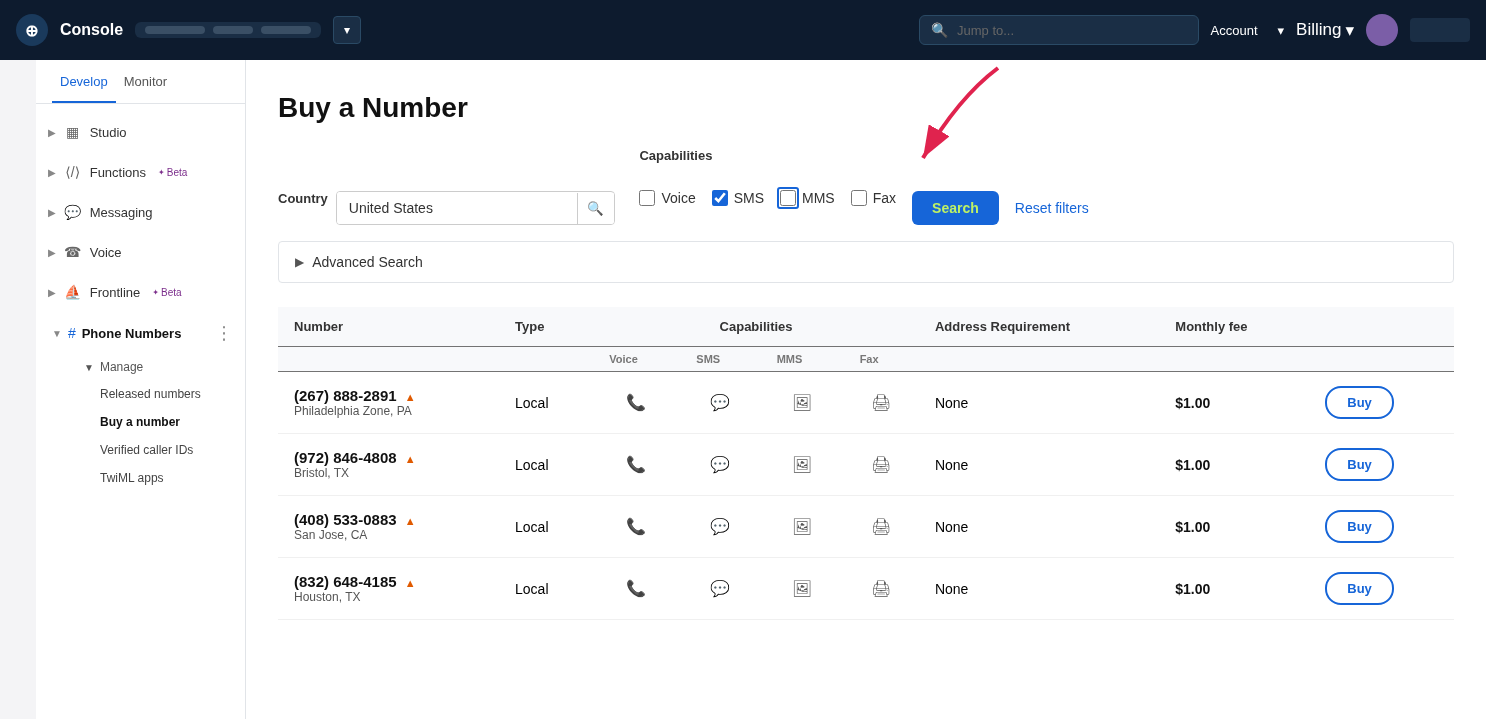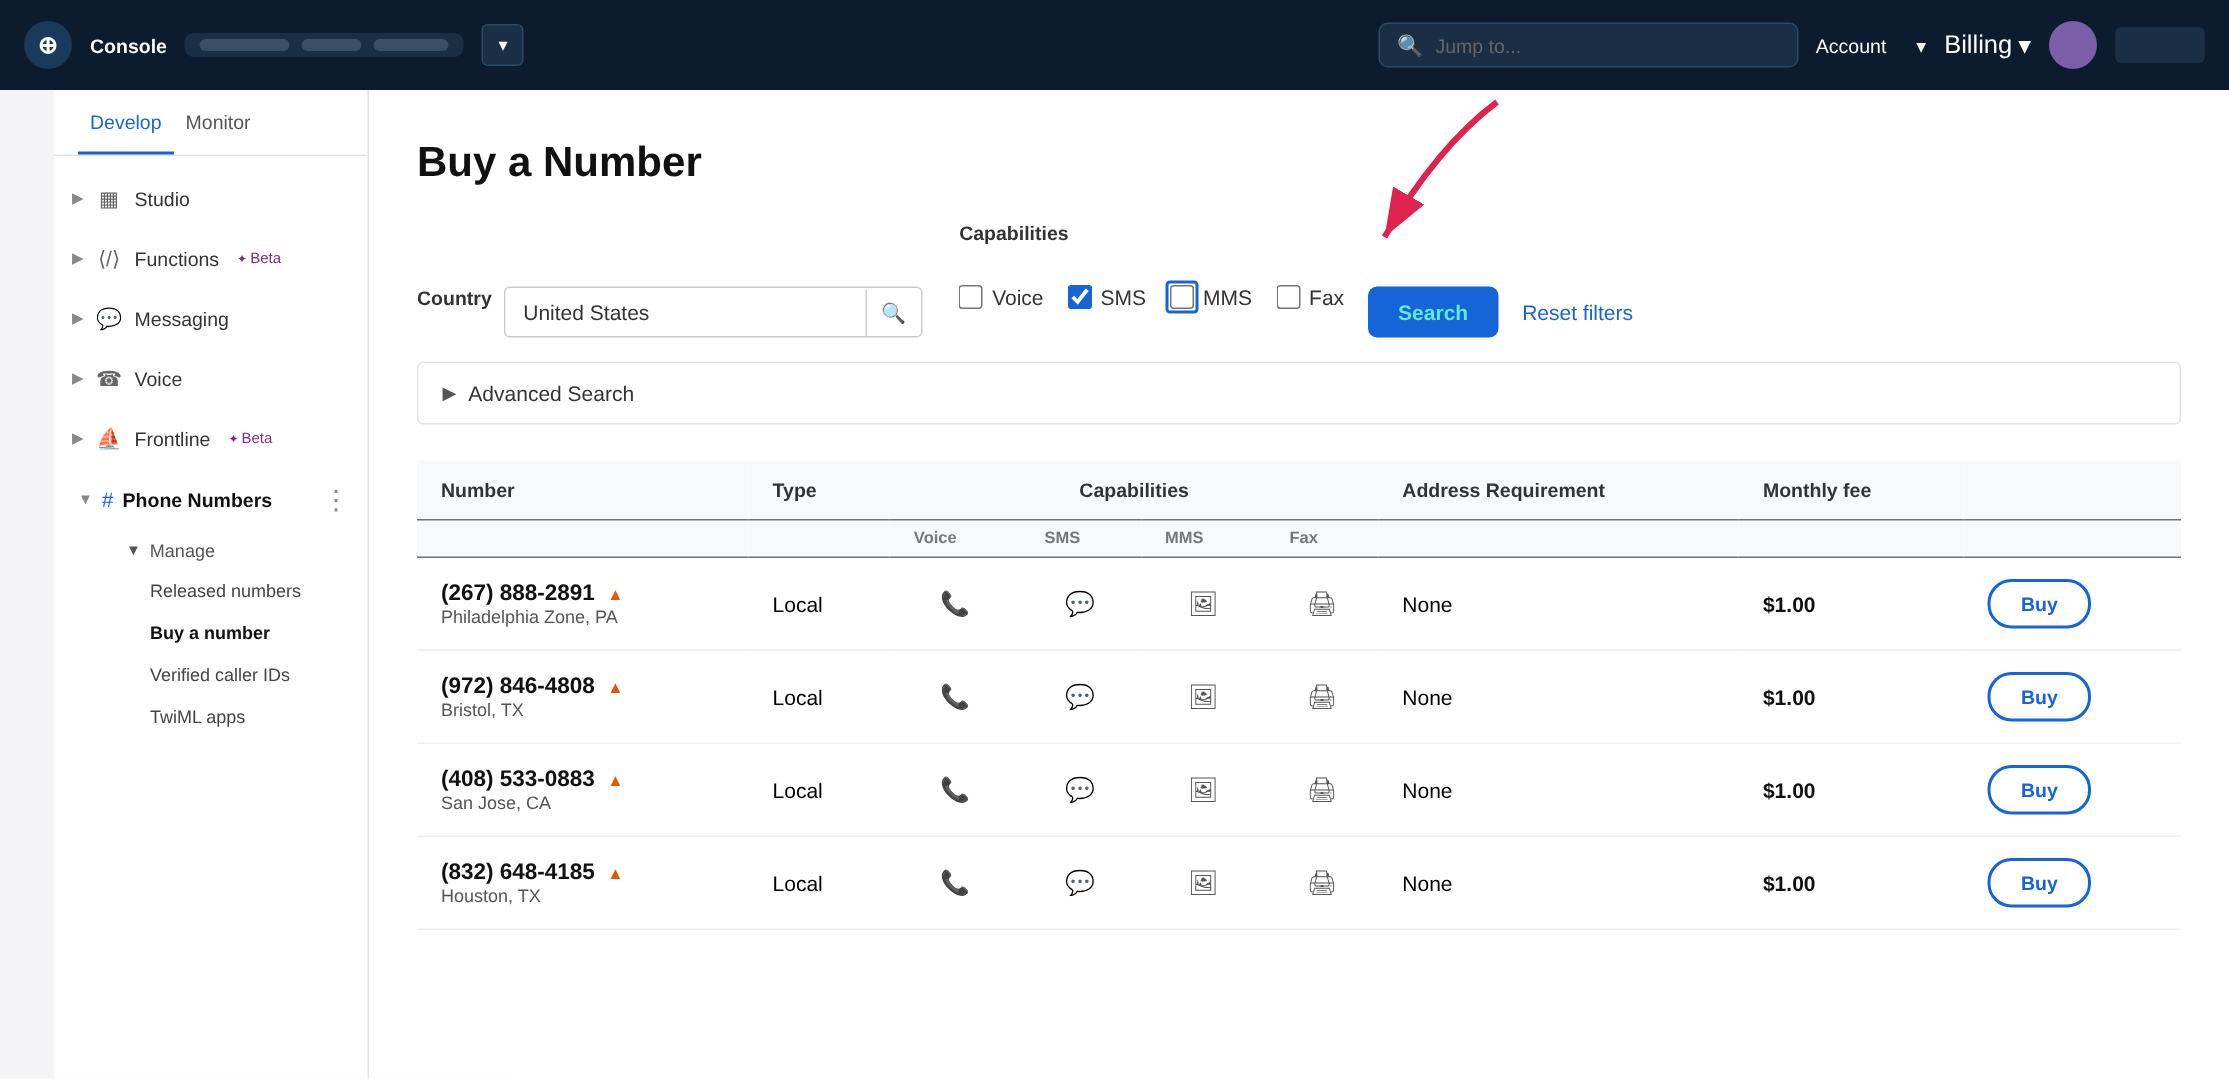--- a/index.html
+++ b/index.html
@@ -17,21 +17,21 @@
     }
     .topnav-logo {
       width: 32px; height: 32px;
       background: #1a3a5c;
       border-radius: 50%;
       display: flex; align-items: center; justify-content: center;
       color: white; font-weight: bold; font-size: 16px;
     }
     .topnav-console {
       color: white;
-      font-size: 13px;
+      font-size: 16px;
       font-weight: 600;
     }
     .topnav-breadcrumb {
       display: flex; align-items: center; gap: 8px;
       background: #1a2e45;
       border-radius: 6px;
       padding: 4px 10px;
       color: #aaa;
       font-size: 12px;
     }
@@ -276,21 +276,21 @@
       width: 16px;
       height: 16px;
       cursor: pointer;
     }
     .cap-item input[type="checkbox"]:checked {
       accent-color: #1665d8;
     }
 
     .search-btn {
       background: #1665d8;
-      color: #5eead4;
+      color: #bef264;
       border: none;
       border-radius: 6px;
       padding: 9px 20px;
       font-size: 14px;
       font-weight: 600;
       cursor: pointer;
       margin-top: 20px;
     }
     .reset-link {
       color: #1665d8;

